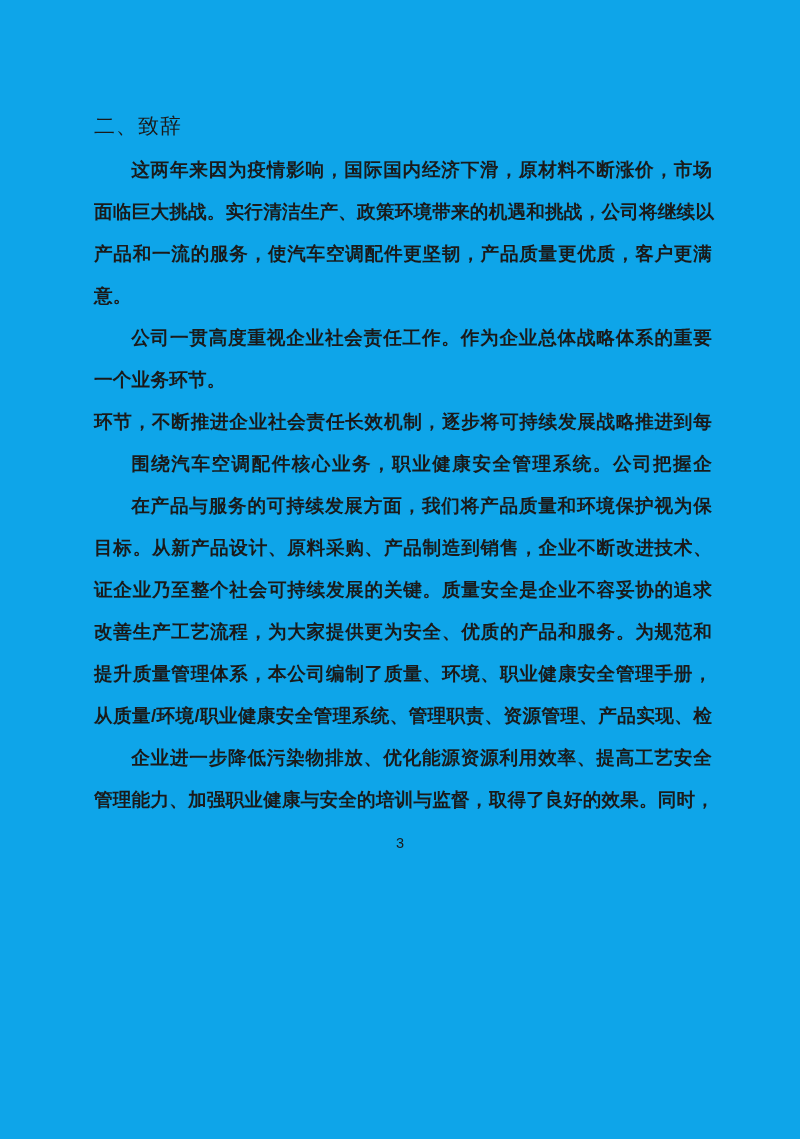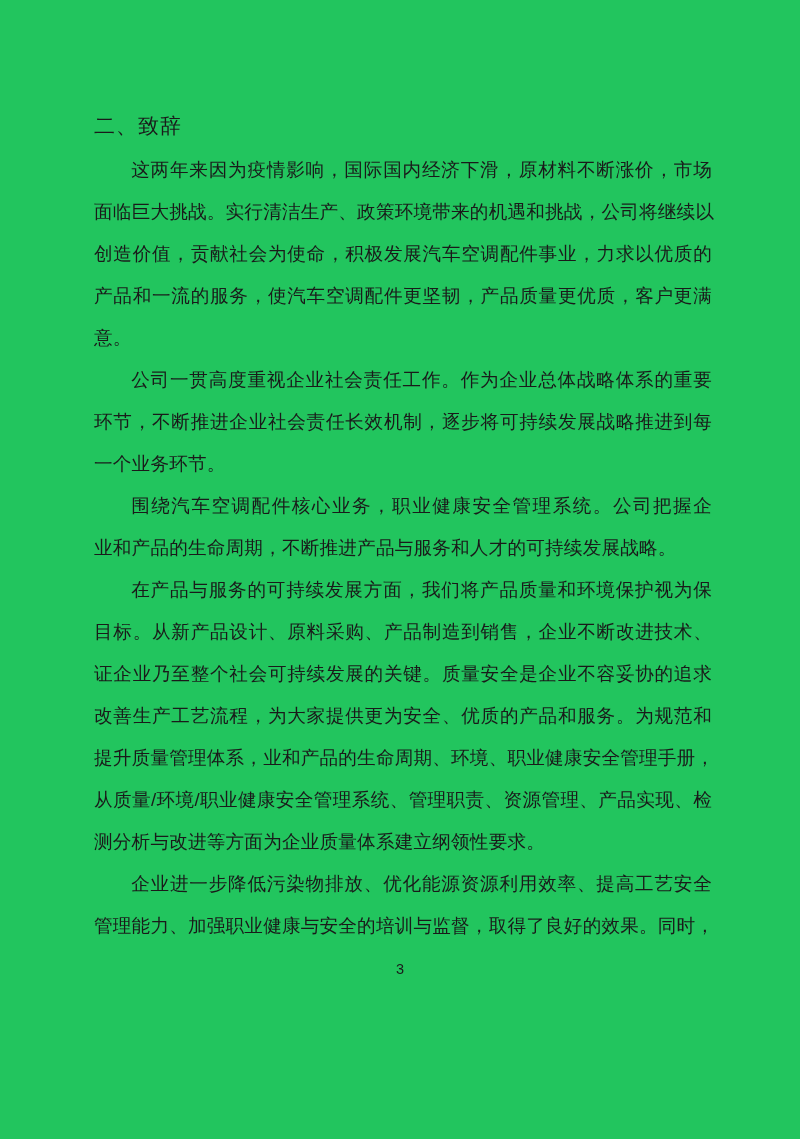--- a/index.html
+++ b/index.html
@@ -12,21 +12,21 @@
     height: 1139px;
     overflow: hidden;
     font-family: "Liberation Sans", "DejaVu Sans", sans-serif;
     color: #1a1a1a;
     -webkit-font-smoothing: antialiased;
   }
   .page {
     position: relative;
     width: 800px;
     height: 1139px;
-    background: #22c55e;
+    background: #0ea5e9;
   }
   .content {
     padding: 103px 88px 0 94px;
   }
   .section-heading {
     margin: 0;
     font-size: 21px;
     line-height: 46px;
     font-weight: 400;
     letter-spacing: 1px;
@@ -36,20 +36,21 @@
     margin: 0;
   }
   .line {
     font-size: 18.6px;
     line-height: 42px;
     text-align: justify;
     text-align-last: justify;
     text-justify: inter-character;
     letter-spacing: 0.2px;
     white-space: nowrap;
+    font-weight: bold;
   }
   .line.first {
     text-indent: 2em;
   }
   .line.last {
     text-align-last: left;
     white-space: normal;
   }
   .page-number {
     margin-top: 12px;
@@ -62,41 +63,38 @@
 </head>
 <body>
 
 <div class="page">
   <div class="content">
     <h2 class="section-heading">二、致辞</h2>
     <div id="document-body">
         <div class="paragraph">
           <div class="line first">这两年来因为疫情影响，国际国内经济下滑，原材料不断涨价，市场</div>
           <div class="line">面临巨大挑战。实行清洁生产、政策环境带来的机遇和挑战，公司将继续以</div>
-          <div class="line">创造价值，贡献社会为使命，积极发展汽车空调配件事业，力求以优质的</div>
           <div class="line">产品和一流的服务，使汽车空调配件更坚韧，产品质量更优质，客户更满</div>
           <div class="line last">意。</div>
         </div>
         <div class="paragraph">
           <div class="line first">公司一贯高度重视企业社会责任工作。作为企业总体战略体系的重要</div>
+          <div class="line last">一个业务环节。</div>
           <div class="line">环节，不断推进企业社会责任长效机制，逐步将可持续发展战略推进到每</div>
-          <div class="line last">一个业务环节。</div>
         </div>
         <div class="paragraph">
           <div class="line first">围绕汽车空调配件核心业务，职业健康安全管理系统。公司把握企</div>
-          <div class="line last">业和产品的生命周期，不断推进产品与服务和人才的可持续发展战略。</div>
         </div>
         <div class="paragraph">
           <div class="line first">在产品与服务的可持续发展方面，我们将产品质量和环境保护视为保</div>
           <div class="line">目标。从新产品设计、原料采购、产品制造到销售，企业不断改进技术、</div>
           <div class="line">证企业乃至整个社会可持续发展的关键。质量安全是企业不容妥协的追求</div>
           <div class="line">改善生产工艺流程，为大家提供更为安全、优质的产品和服务。为规范和</div>
-          <div class="line">提升质量管理体系，业和产品的生命周期、环境、职业健康安全管理手册，</div>
+          <div class="line">提升质量管理体系，本公司编制了质量、环境、职业健康安全管理手册，</div>
           <div class="line">从质量/环境/职业健康安全管理系统、管理职责、资源管理、产品实现、检</div>
-          <div class="line last">测分析与改进等方面为企业质量体系建立纲领性要求。</div>
         </div>
         <div class="paragraph">
           <div class="line first">企业进一步降低污染物排放、优化能源资源利用效率、提高工艺安全</div>
           <div class="line">管理能力、加强职业健康与安全的培训与监督，取得了良好的效果。同时，</div>
         </div>
       </div>
   </div>
   <div class="page-number">3</div>
 </div>
 

